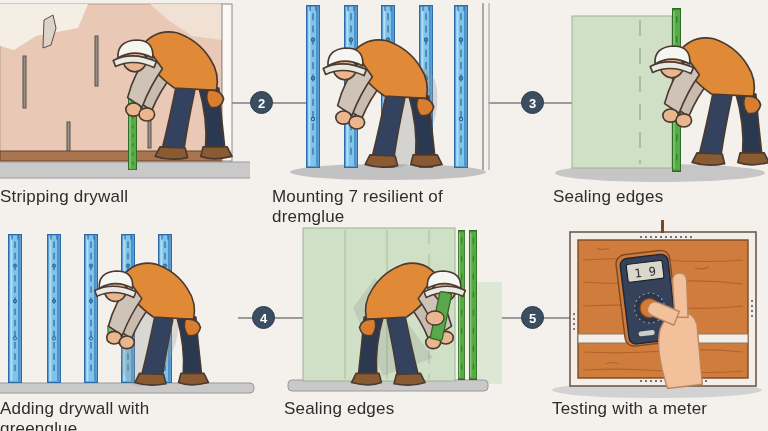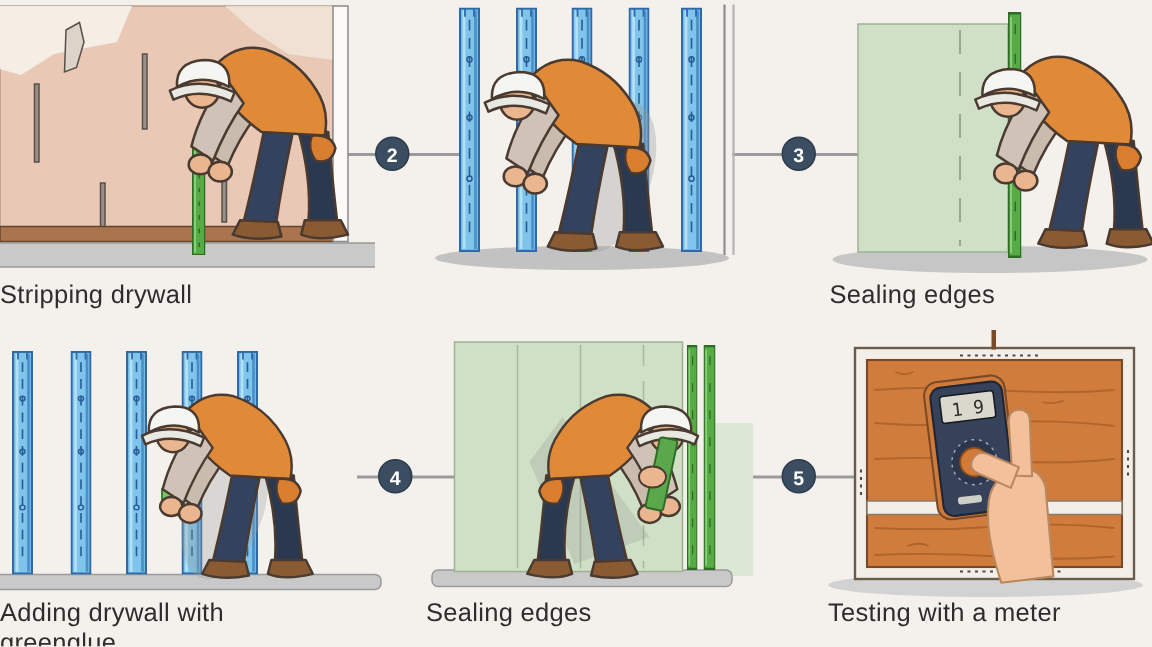--- a/index.html
+++ b/index.html
@@ -177,18 +177,19 @@
       </g>
       <g fill="#f2c09b" stroke="#b9885f" stroke-width="1.4" stroke-linejoin="round">
         <path d="M112,172 Q104,132 112,112 Q118,100 132,98 Q147,98 149,112 L147,172 Z"></path>
         <path d="M128,102 L130,66 q1,-8 8,-7 q7,1 6,9 L141,104 Z"></path>
         <path d="M126,110 L106,98 q-7,-4 -3,-10 q4,-6 11,-2 L133,97 Z"></path>
       </g>
     </g>
   </svg>
 
   <div class="caption" style="left:0;top:187px;width:230px">Stripping drywall</div>
+  <div class="caption" style="left:272px;top:187px;width:236px">Mounting 7 resilient of dremglue</div>
   <div class="caption" style="left:553px;top:187px;width:220px">Sealing edges</div>
   <div class="caption" style="left:0;top:399px;width:228px">Adding drywall with greenglue</div>
   <div class="caption" style="left:284px;top:399px;width:220px">Sealing edges</div>
   <div class="caption" style="left:552px;top:399px;width:220px">Testing with a meter</div>
 
 </div>
 
 </body></html>

